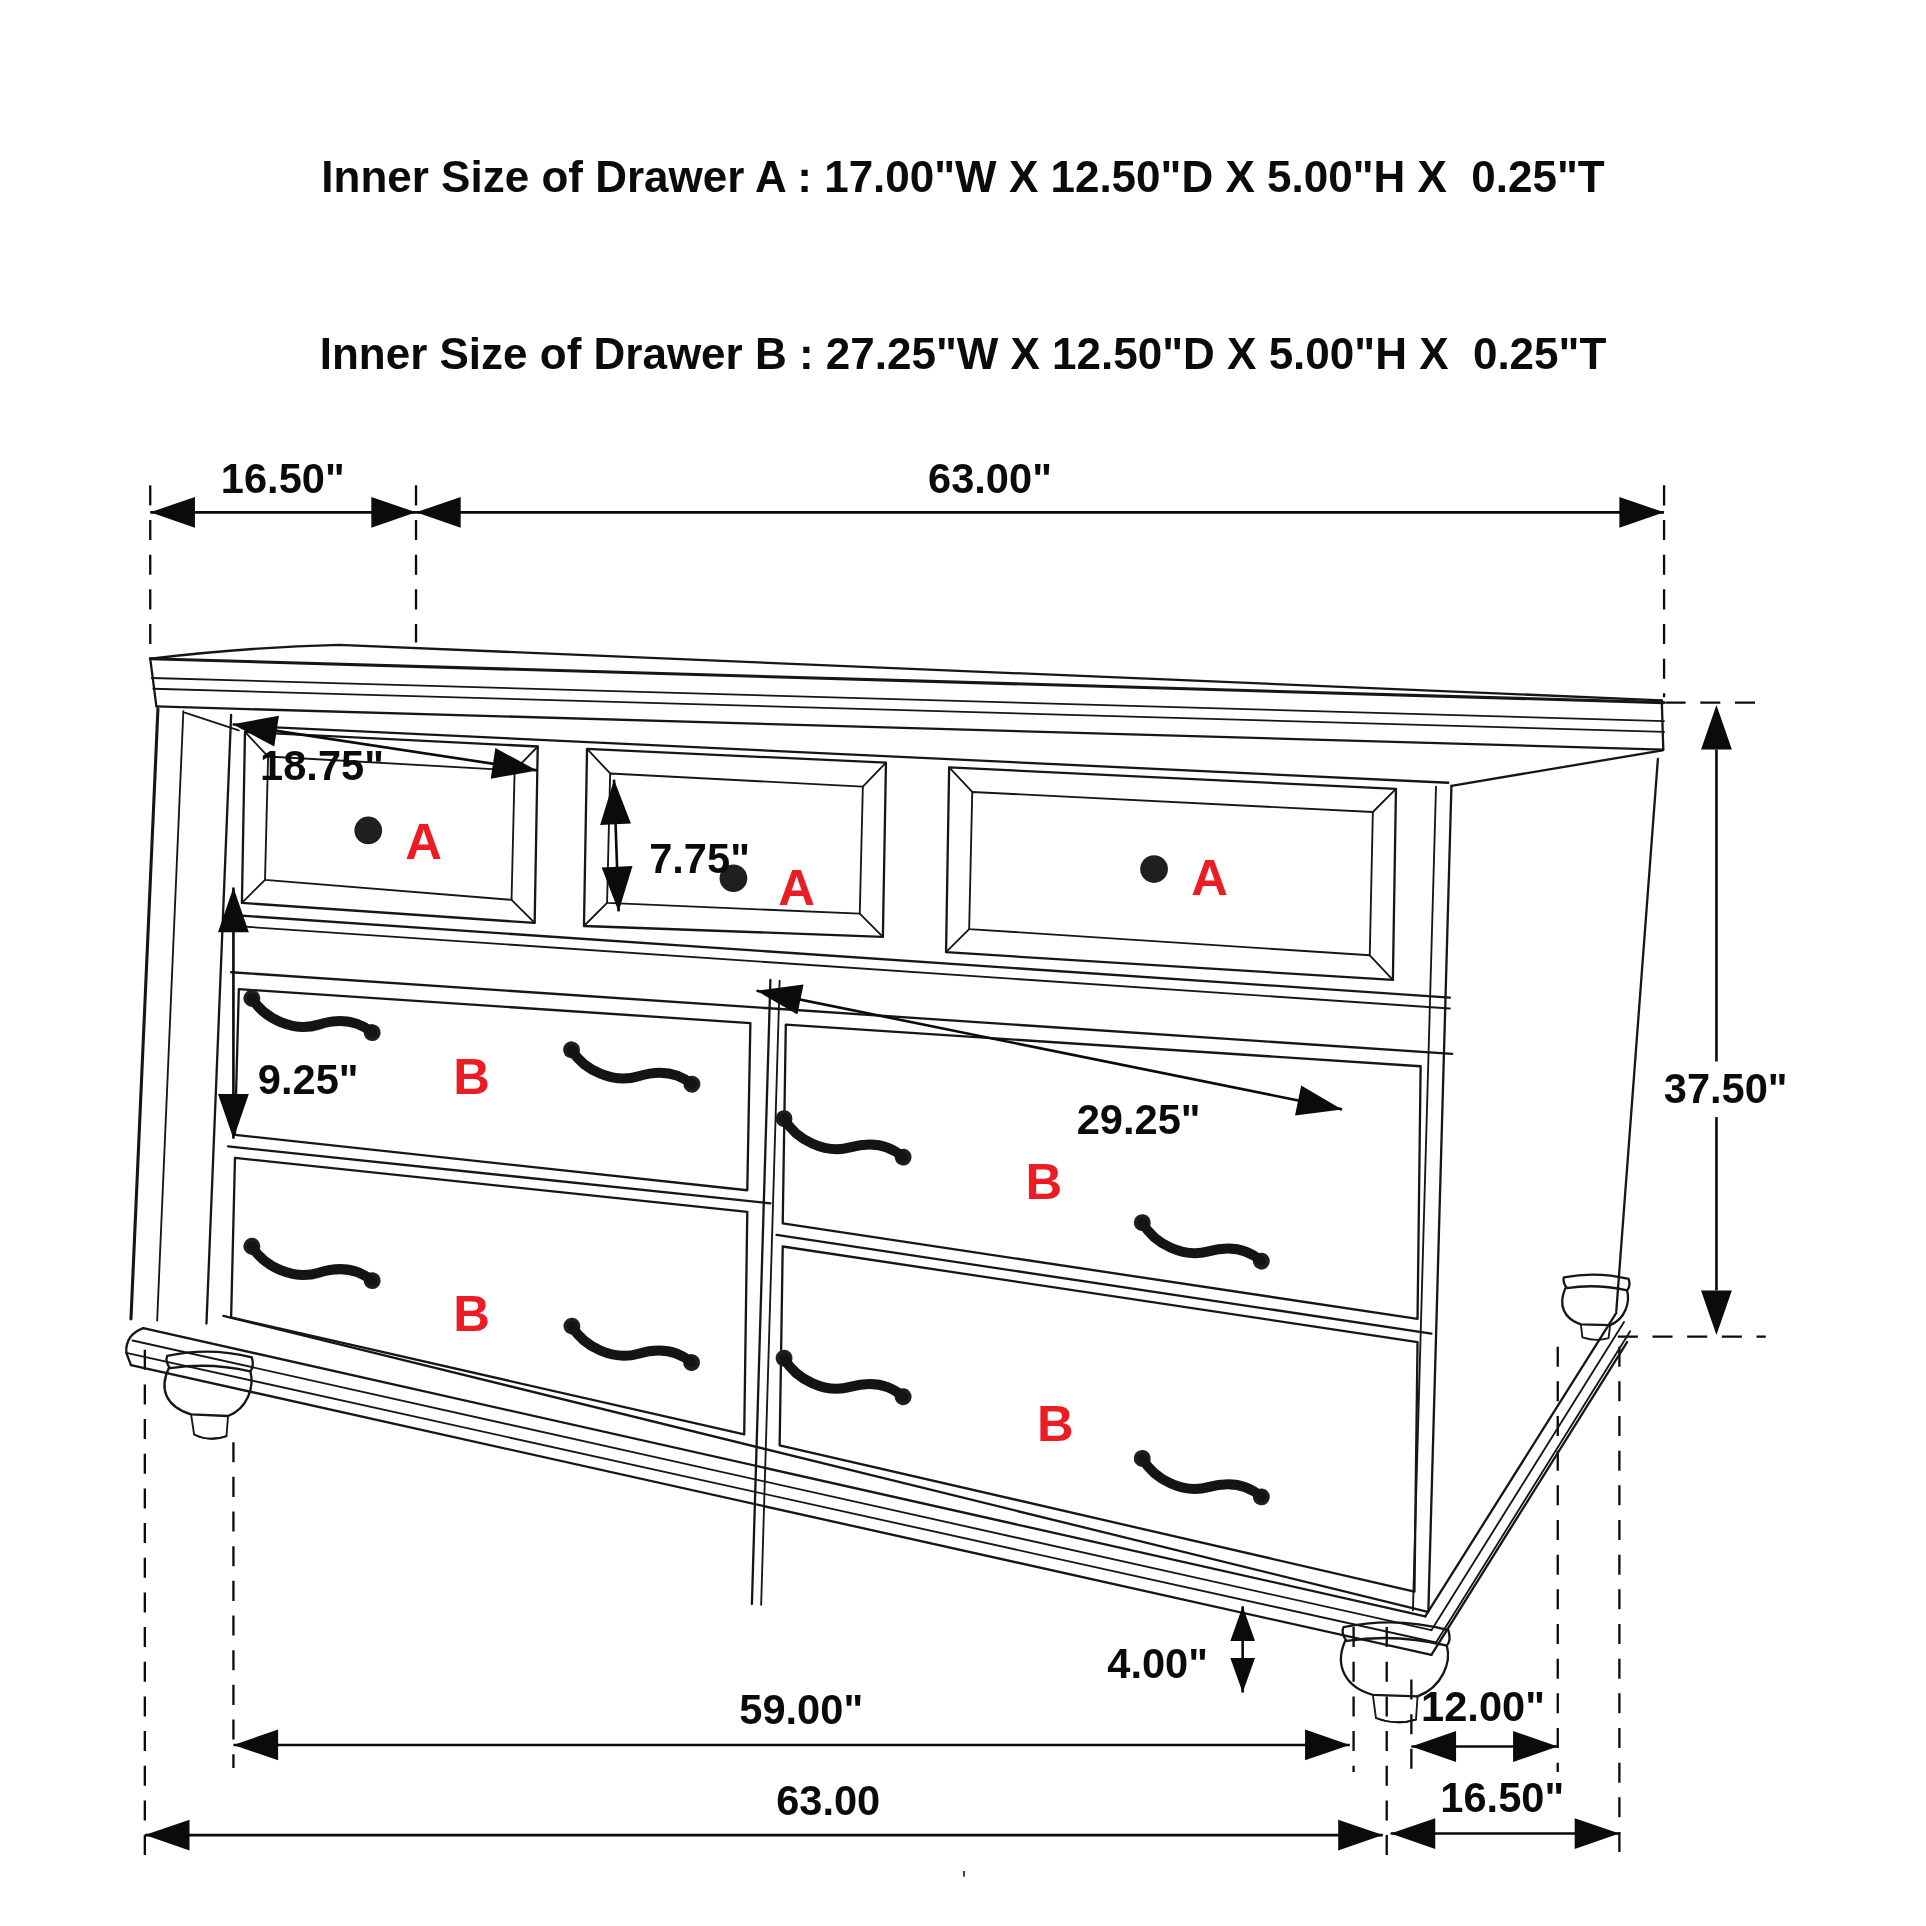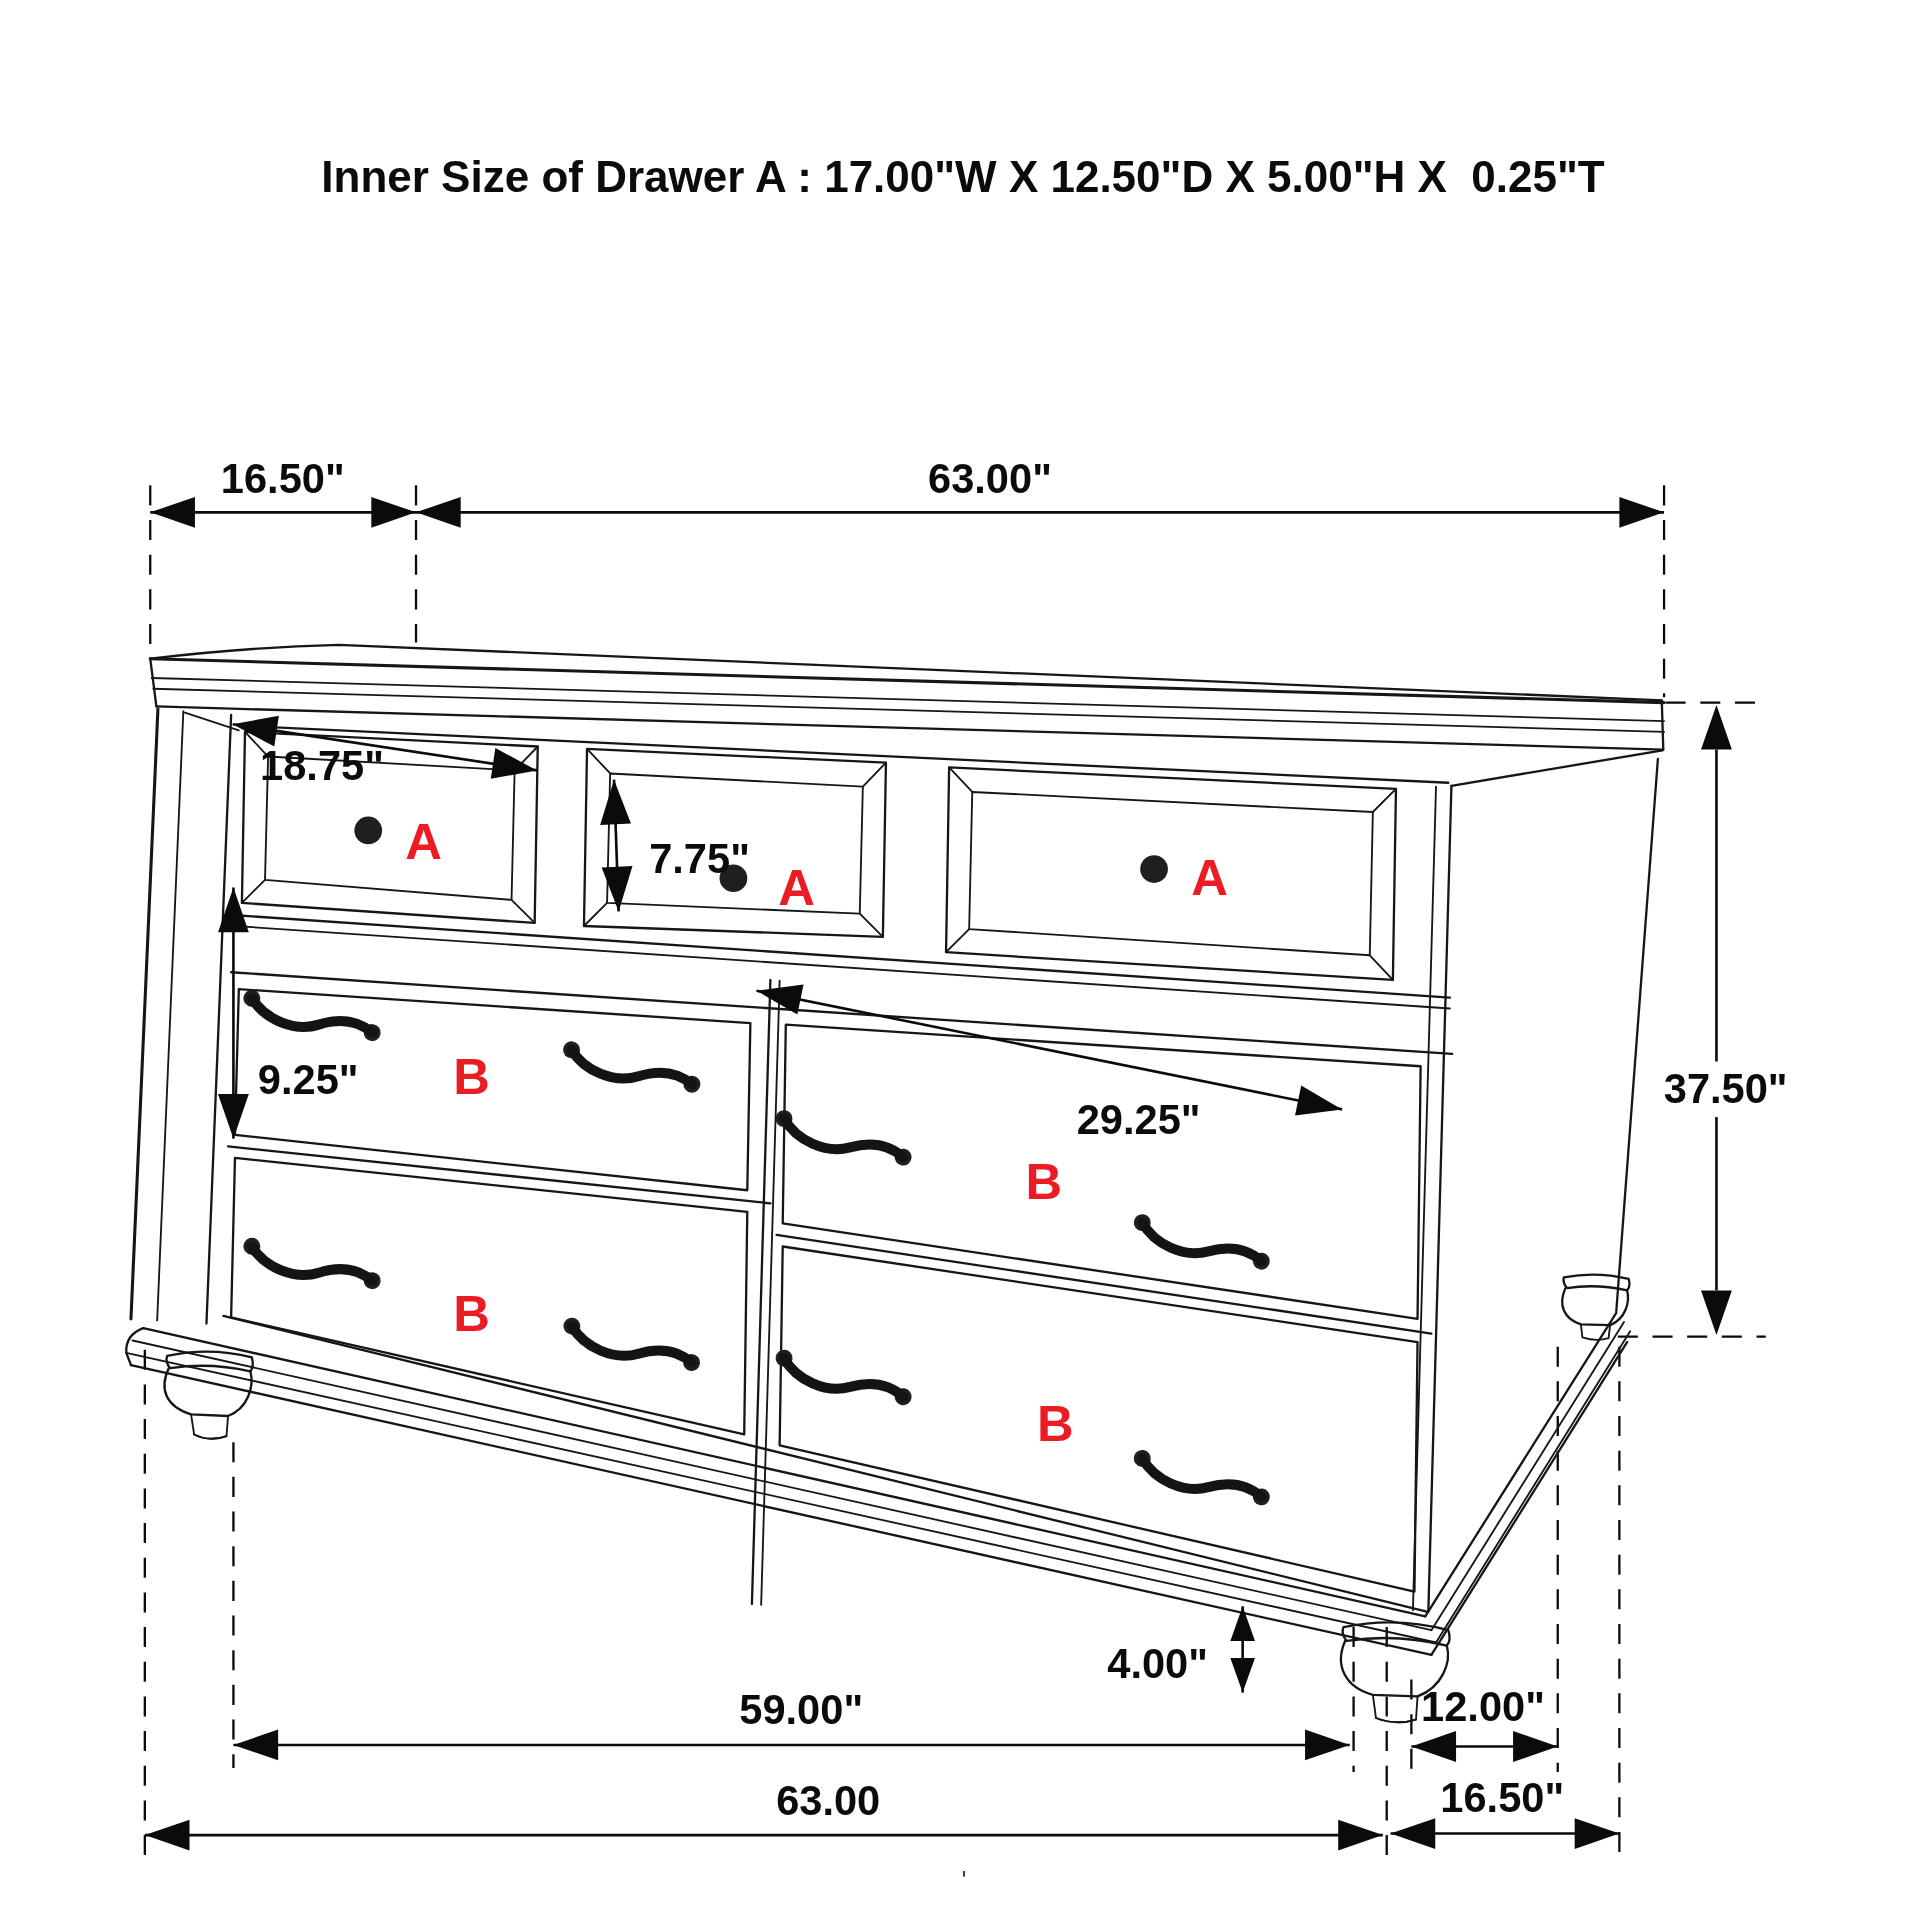--- a/index.html
+++ b/index.html
@@ -17,20 +17,21 @@
   .arr{fill:#0b0b0b;stroke:none;}
   .hw{stroke:#141414;stroke-width:13px;fill:none;stroke-linecap:round;}
   .knob{fill:#1f1f1f;}
 </style>
 </head>
 <body>
 <div class="page">
 
 <div class="title-block">
   <div>Inner Size of Drawer A : 17.00"W X 12.50"D X 5.00"H X  0.25"T</div>
+  <div>Inner Size of Drawer B : 27.25"W X 12.50"D X 5.00"H X  0.25"T</div>
 </div>
 
 <svg width="1926" height="1926" viewBox="0 0 2500 2500">
 
   <g>
     <line class="dash" x1="195" y1="630" x2="195" y2="850"></line>
     <line class="dash" x1="540" y1="630" x2="540" y2="834"></line>
     <line class="dash" x1="2160" y1="630" x2="2160" y2="905"></line>
     <line class="dash" x1="2162" y1="912" x2="2292" y2="912"></line>
     <line class="dash" x1="2100" y1="1735" x2="2292" y2="1735"></line>

